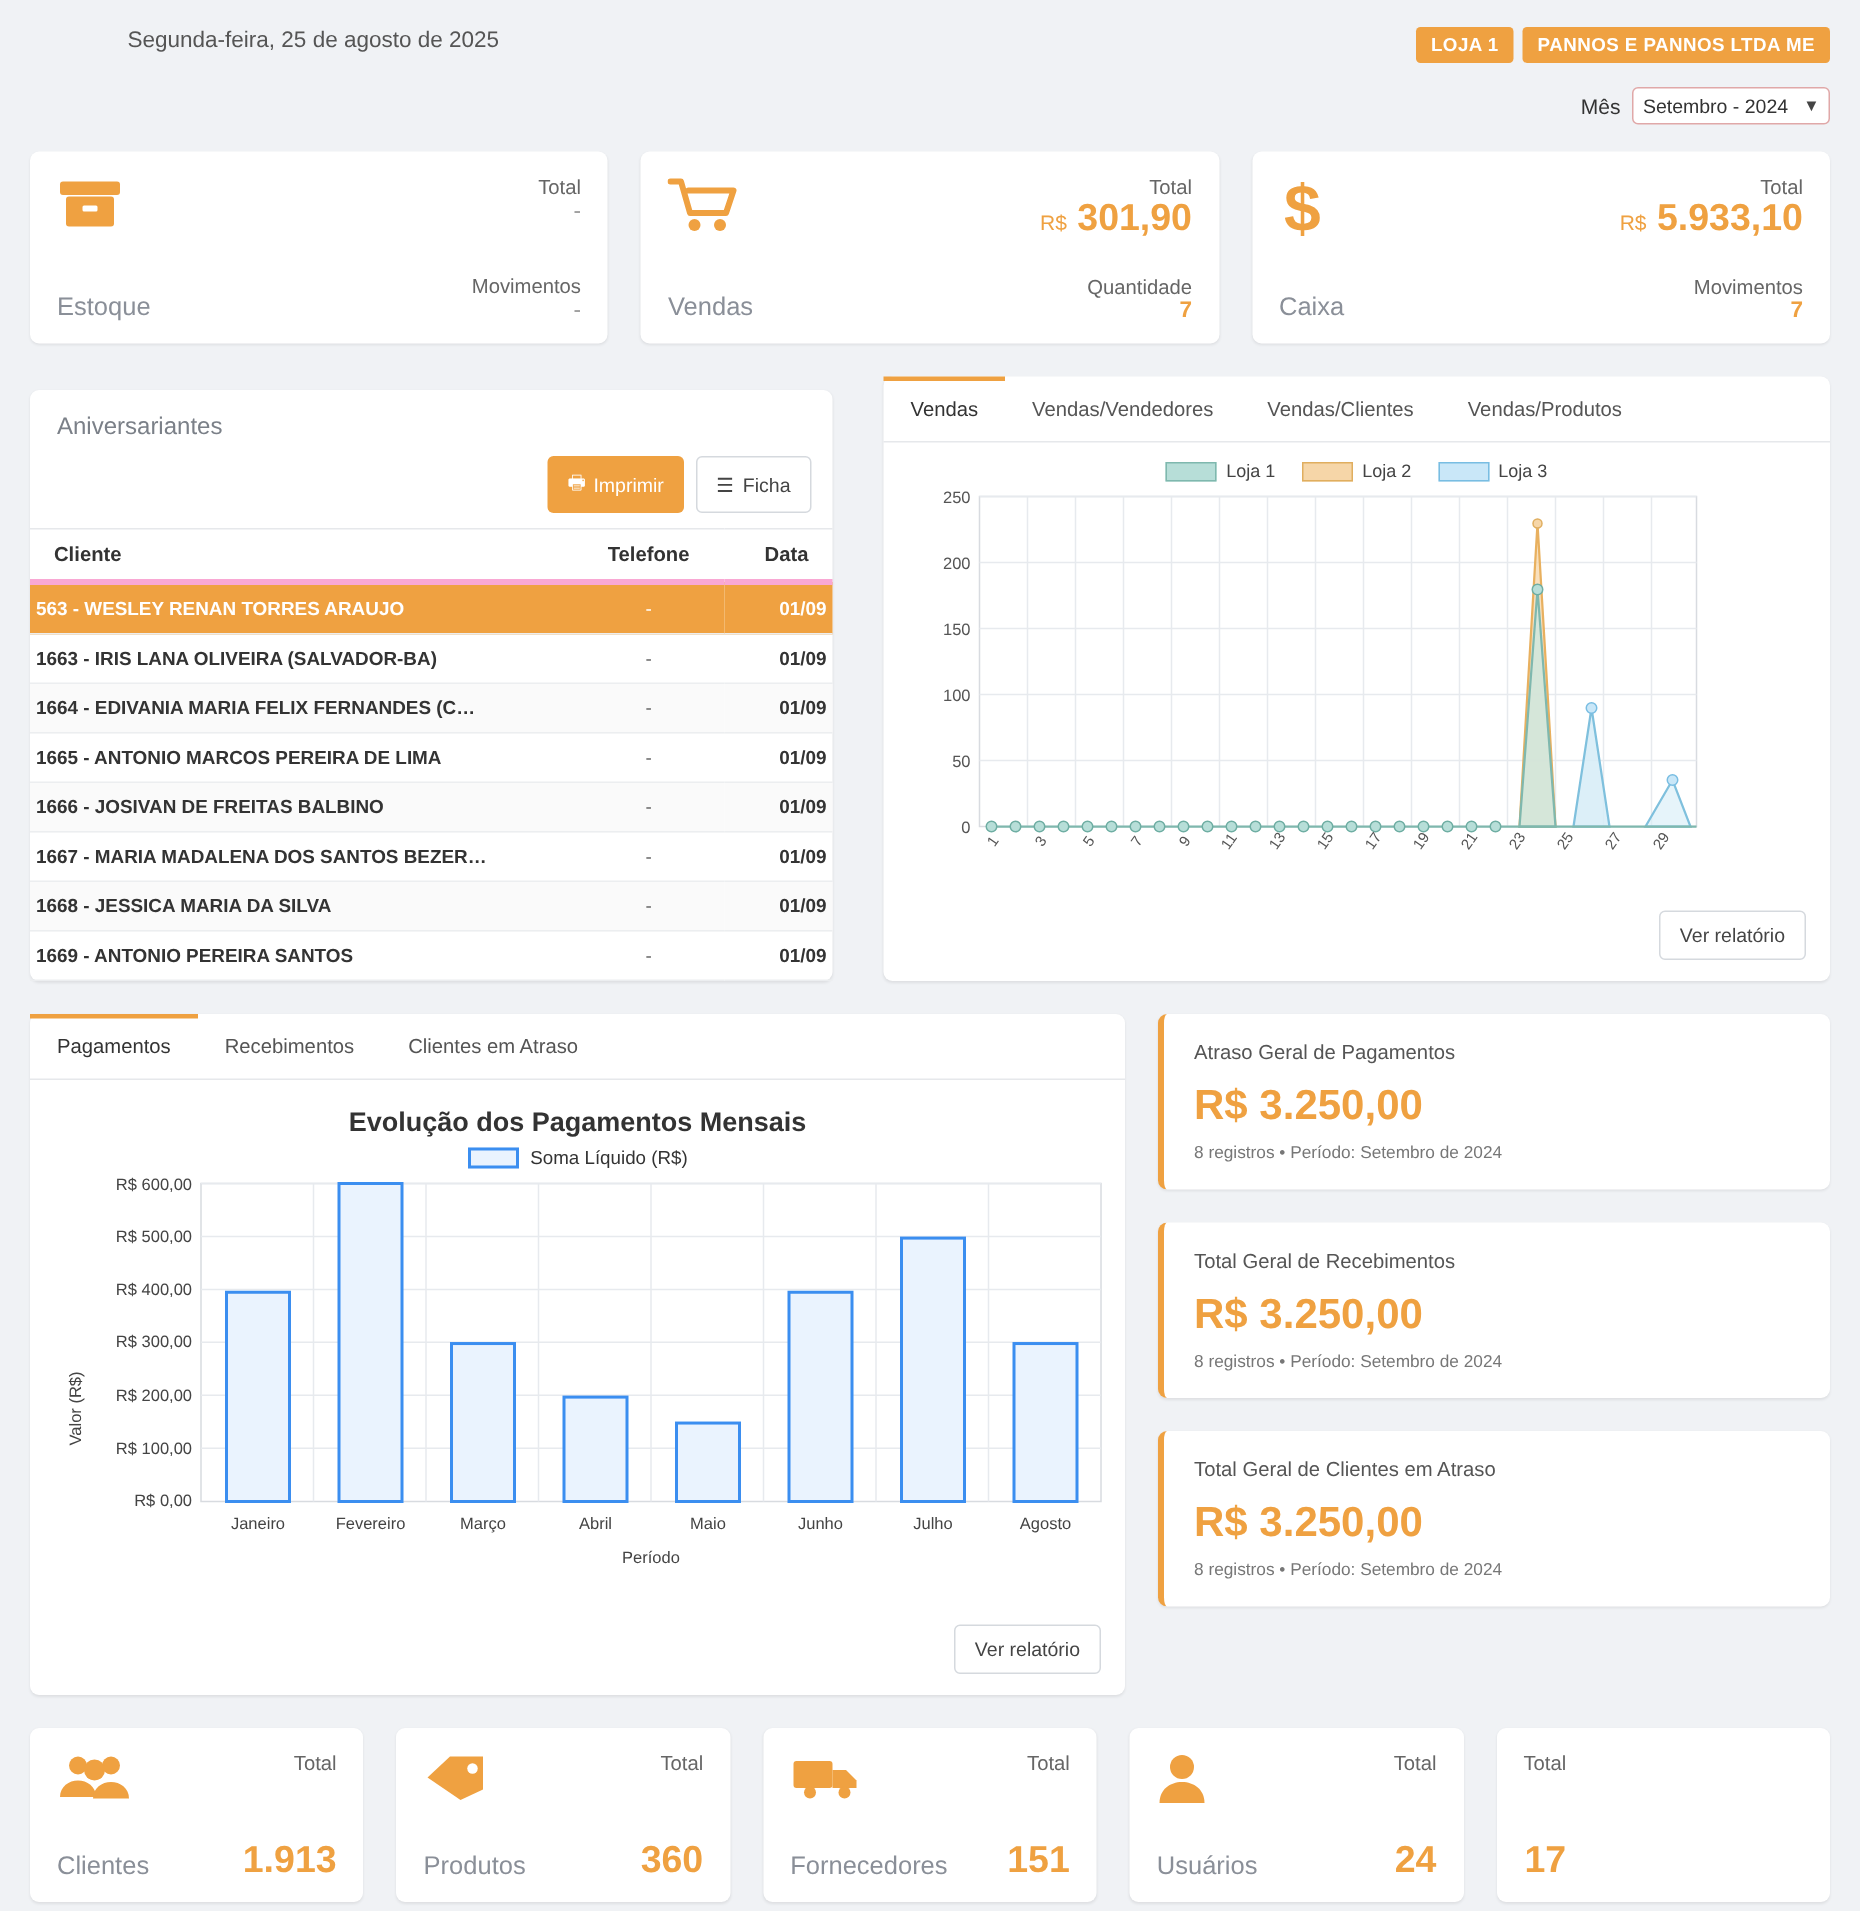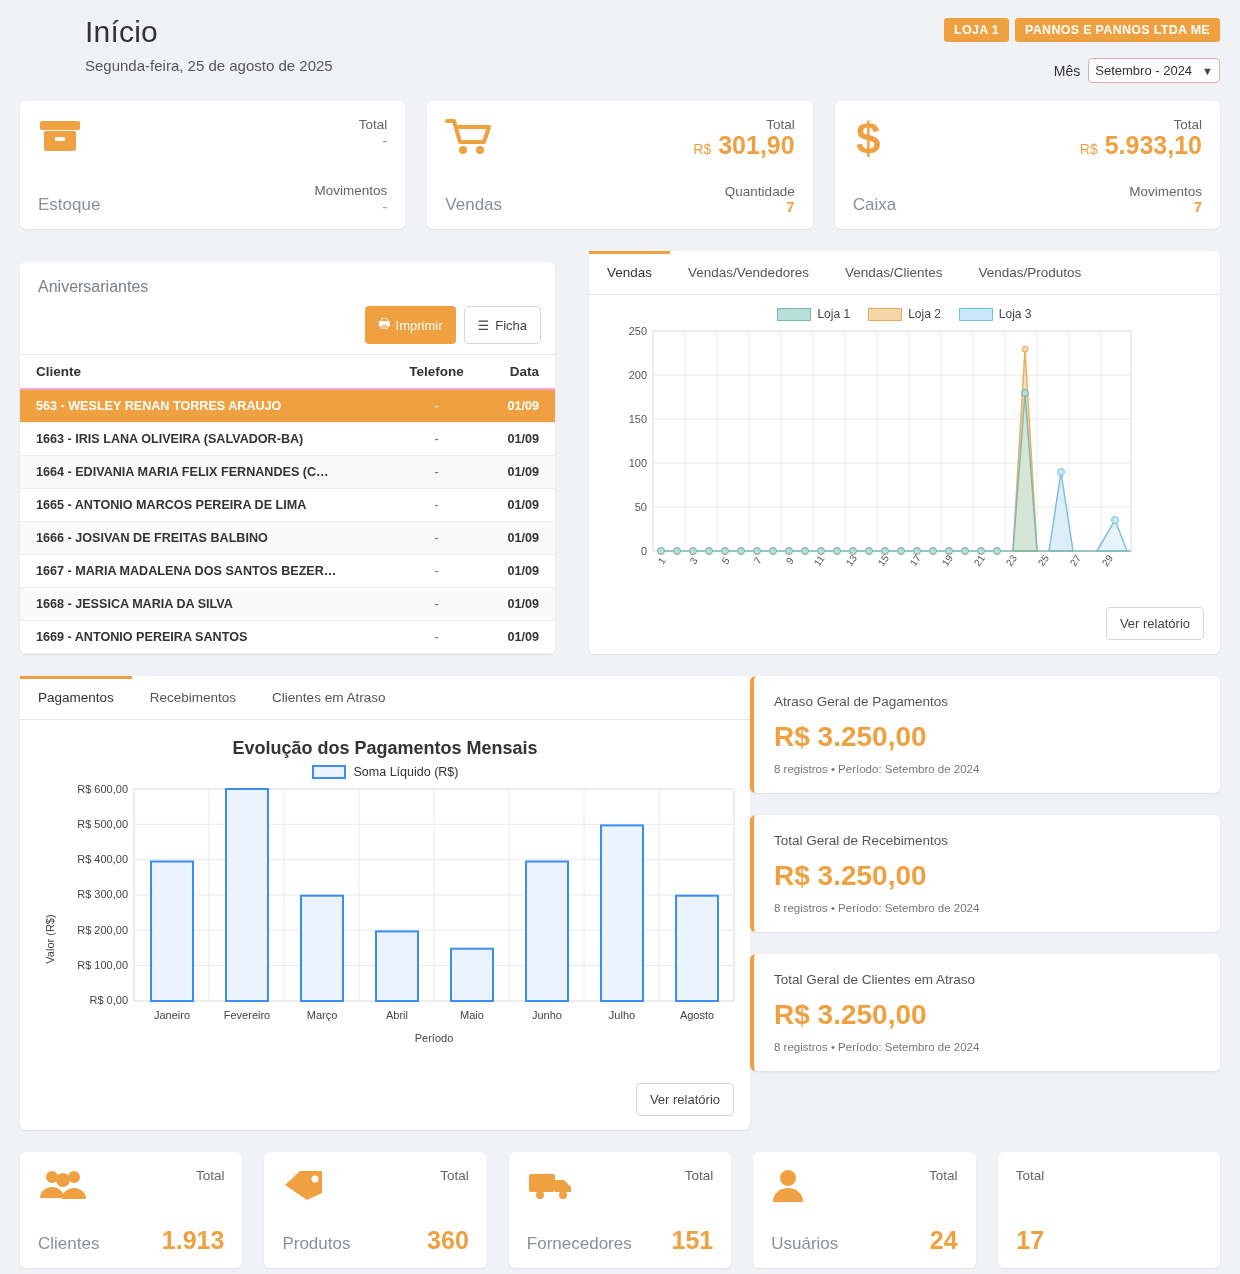--- a/index.html
+++ b/index.html
@@ -69,26 +69,26 @@
     background: #efa141; color: #fff; border: none; border-radius: 4px;
     font-size: 13px; padding: 8px 13px; display: flex; align-items: center; gap: 5px;
   }
   .btn-light {
     background: #fff; color: #444; border: 1px solid #d5d9de; border-radius: 4px;
     font-size: 13px; padding: 8px 13px; display: flex; align-items: center; gap: 6px;
   }
   table.bday-table { width: 100%; border-collapse: collapse; font-size: 13px; }
   .bday-table th {
     text-align: left; font-size: 13.5px; color: #333; font-weight: bold;
-    padding: 9px 16px; border-top: 1px solid #e6e8eb; border-bottom: 2px solid #f9a8d4;
+    padding: 9px 16px; border-top: 1px solid #e6e8eb; border-bottom: 4px solid #f9a8d4;
   }
   .bday-table th.c { text-align: center; }
   .bday-table th.r { text-align: right; }
   .bday-table td {
-    padding: 9px 16px; font-weight: bold; font-size: 12.6px; color: #333;
+    padding: 9px 4px; font-weight: bold; font-size: 12.6px; color: #333;
     border-bottom: 1px solid #eceef0;
   }
   .bday-table td.c { text-align: center; color: #666; font-weight: normal; }
   .bday-table td.r { text-align: right; }
   .bday-table tr.alt td { background: #fafafa; }
   .bday-table tr.sel td { background: #efa141; color: #fff; }
   .bday-table tr.sel td.c { color: #fff; }
 
   
   .sales { flex: 1; }
@@ -100,21 +100,21 @@
   .tab.active::after {
     content: ""; position: absolute; left: 0; right: 0; top: 0; height: 3px; background: #efa141;
   }
   .legend { display: flex; justify-content: center; gap: 18px; padding: 12px 0 4px 0; }
   .legend-item { display: flex; align-items: center; gap: 6px; font-size: 12px; color: #444; }
   .legend-swatch { width: 34px; height: 13px; border: 1px solid #9ab; }
   .chartbox { padding: 0 16px 6px 16px; }
   .panel-foot { display: flex; justify-content: flex-end; padding: 8px 16px 14px 16px; }
 
   
-  .low-row { display: flex; margin-top: 22px; align-items: flex-start; }
+  .low-row { display: flex; gap: 22px; margin-top: 22px; align-items: flex-start; }
   .pay-panel { width: 730px; }
   .pay-title { text-align: center; font-size: 18px; font-weight: bold; color: #333; margin: 18px 0 6px 0; }
   .legend2 { display: flex; justify-content: center; gap: 8px; align-items: center; font-size: 12.5px; color: #333; }
   .legend2 .sw { width: 34px; height: 14px; border: 2px solid #3b8ef0; background: #eaf3fe; }
 
   .side-cards { flex: 1; display: flex; flex-direction: column; gap: 22px; }
   .side-card {
     background: #fff; border-radius: 6px; border-left: 4px solid #efa141;
     box-shadow: 0 1px 2px rgba(0,0,0,.08); padding: 18px 20px;
   }
@@ -133,21 +133,20 @@
 
   svg { display: block; }
 </style>
 </head>
 <body>
 
 <div class="page">
 
   <div class="header-row">
     <div>
-      <div class="page-title">Início</div>
       <div class="page-subtitle">Segunda-feira, 25 de agosto de 2025</div>
     </div>
     <div>
       <div class="badges">
         <div class="badge">LOJA 1</div>
         <div class="badge">PANNOS E PANNOS LTDA ME</div>
       </div>
       <div class="month-row">
         <span class="month-label">Mês</span>
         <div class="month-select">

